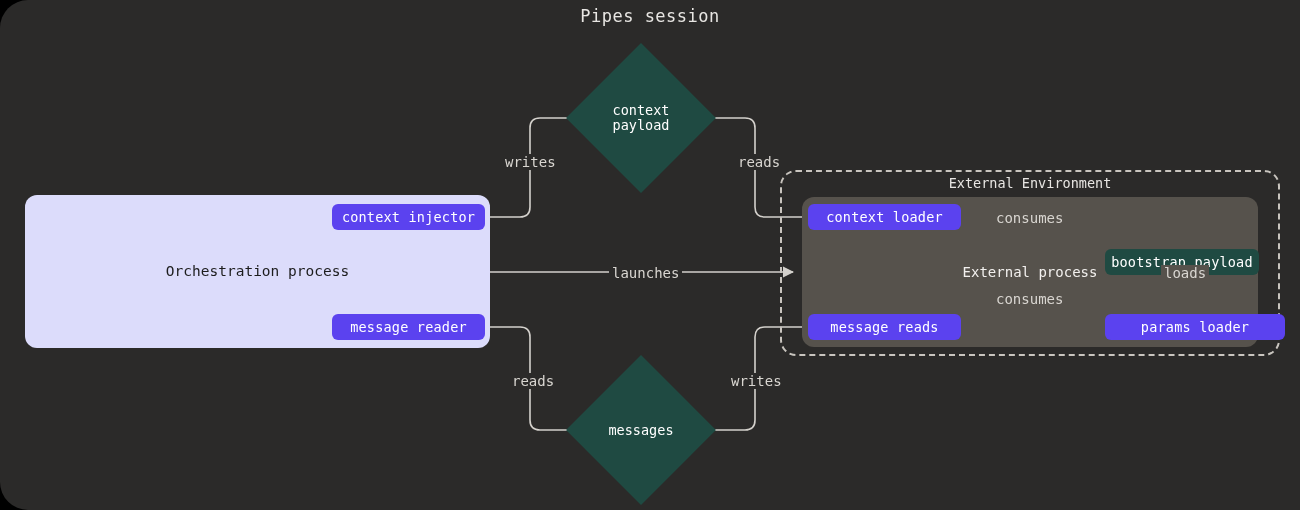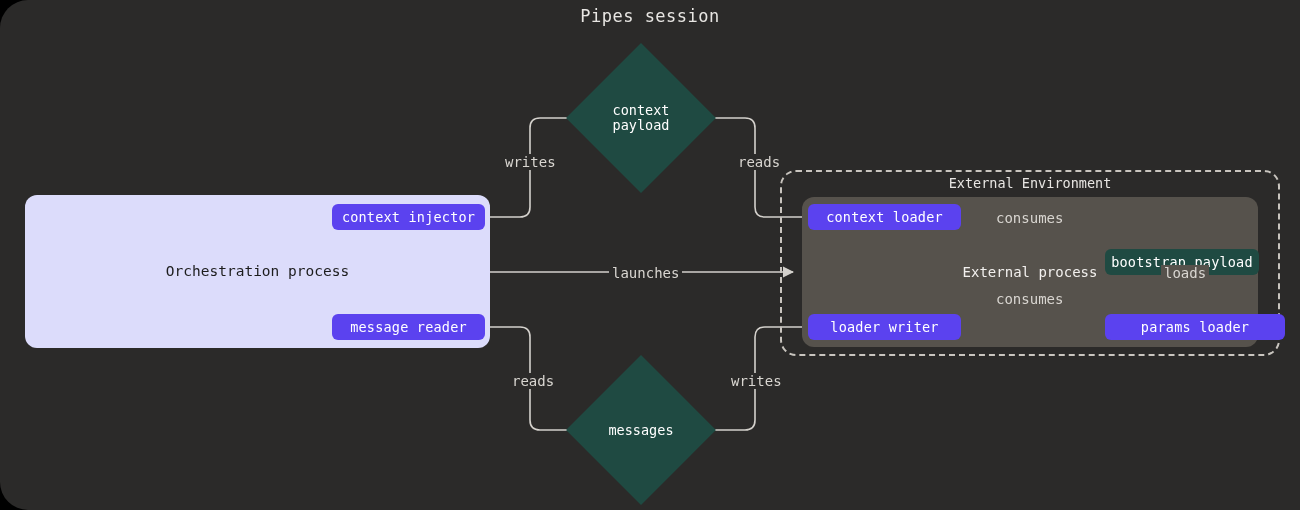--- a/index.html
+++ b/index.html
@@ -190,21 +190,21 @@
   <div id="chip-message-reader" class="chip purple">message reader</div>
 
   <div class="ext-env-box"></div>
   <div class="ext-env-label">External Environment</div>
 
   <div class="ext-proc-box"></div>
   <div class="ext-proc-label">External process</div>
 
   <div id="chip-context-loader" class="chip purple">context loader</div>
 
-  <div id="chip-message-writer" class="chip purple">loader writer</div>
+  <div id="chip-message-writer" class="chip purple">message reads</div>
 
   <div id="chip-bootstrap" class="chip green">bootstrap payload</div>
 
   <div id="chip-params-loader" class="chip purple">params loader</div>
 
   <div id="diamond-context-payload" class="diamond-wrap">
     <div class="diamond-shape"></div>
     <div class="diamond-text">context
 payload</div>
   </div>

